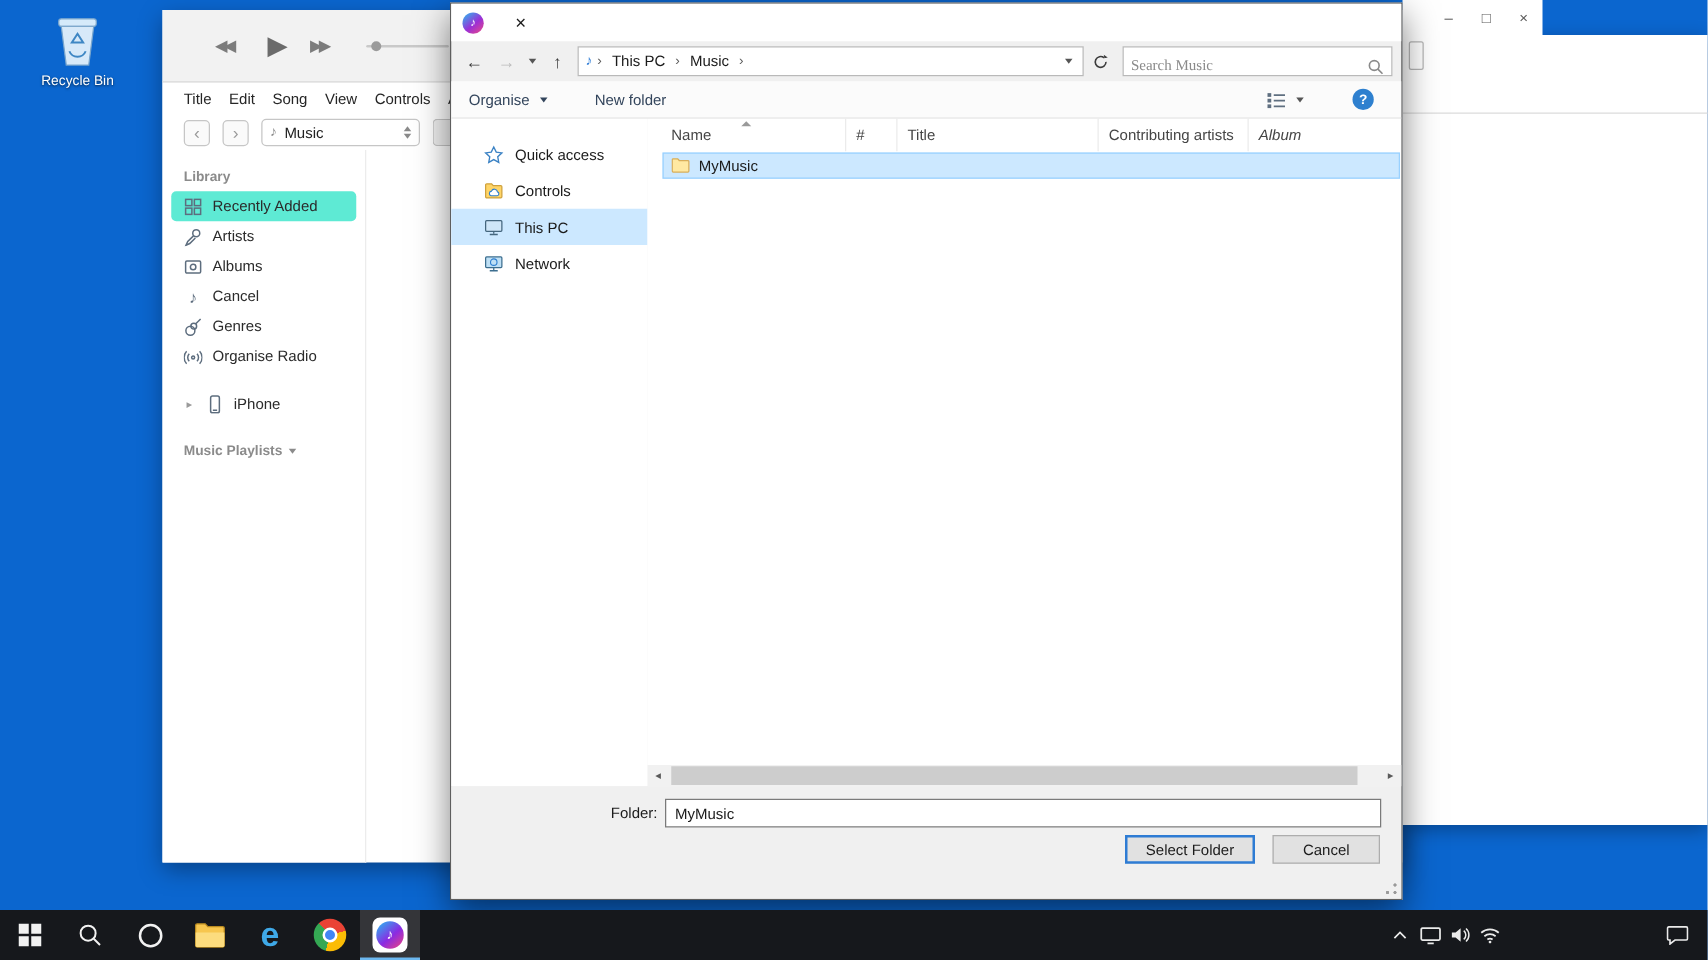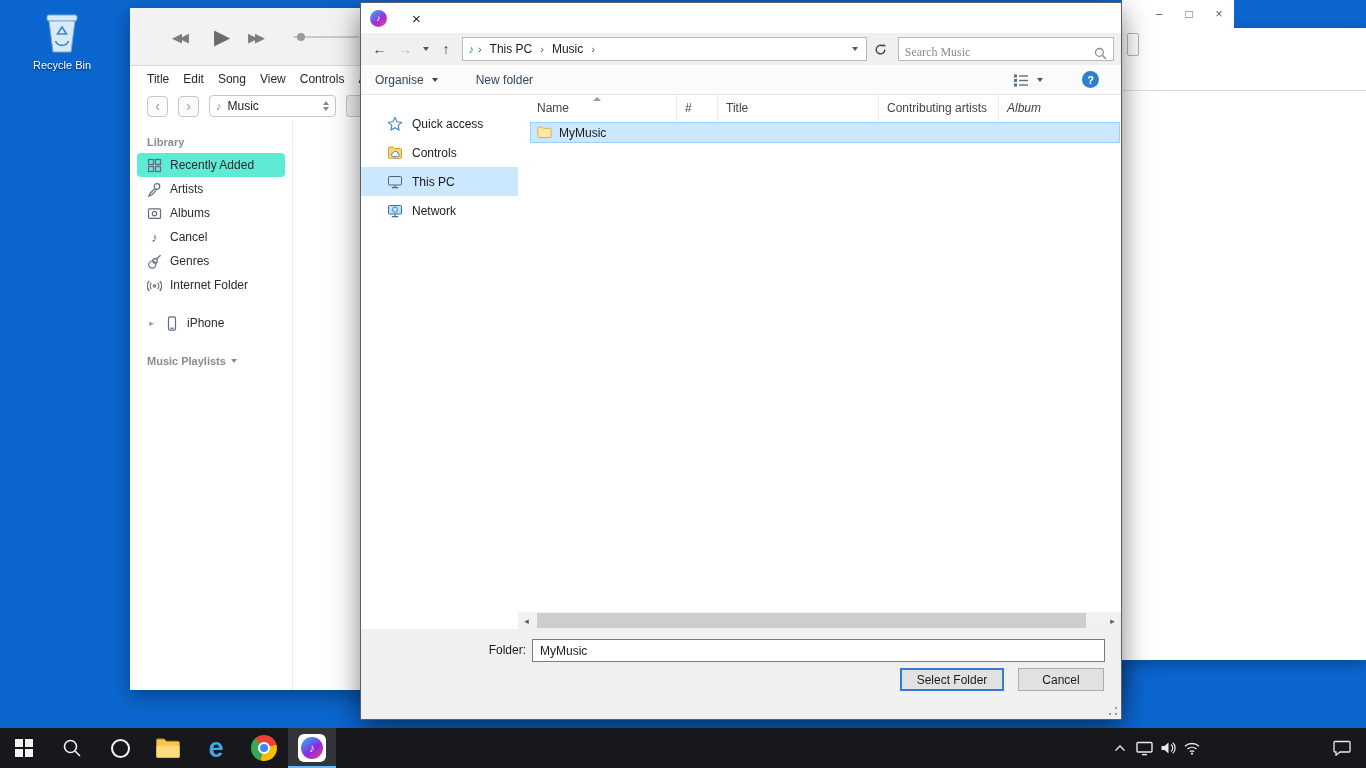--- a/index.html
+++ b/index.html
@@ -206,21 +206,21 @@
             <circle cx="8" cy="6.9" r="2.3"></circle>
             <line x1="9.6" y1="5" x2="13.5" y2="1.2"></line>
           </svg>
         <span>Genres</span>
       </div>
       <div class="sb-item">
         <svg class="sb-ico" viewBox="0 0 15 15">
             <circle cx="7.5" cy="8" r="1.2" fill="#5d6d7e"></circle>
             <path d="M4.4 11 a4.3 4.3 0 0 1 0 -6 M10.6 5 a4.3 4.3 0 0 1 0 6 M2.3 13 a7.2 7.2 0 0 1 0 -10 M12.7 3 a7.2 7.2 0 0 1 0 10"></path>
           </svg>
-        <span>Internet Folder</span>
+        <span>Organise Radio</span>
       </div>
       <div class="gap14"></div>
       <div class="sb-item">
         <span class="sb-caret">▸</span>
         <svg class="sb-ico" viewBox="0 0 15 15">
             <rect x="4.5" y="0.8" width="7" height="13.4" rx="1.5"></rect>
             <line x1="6.3" y1="12.2" x2="9.7" y2="12.2"></line>
           </svg>
         <span>iPhone</span>
       </div>

